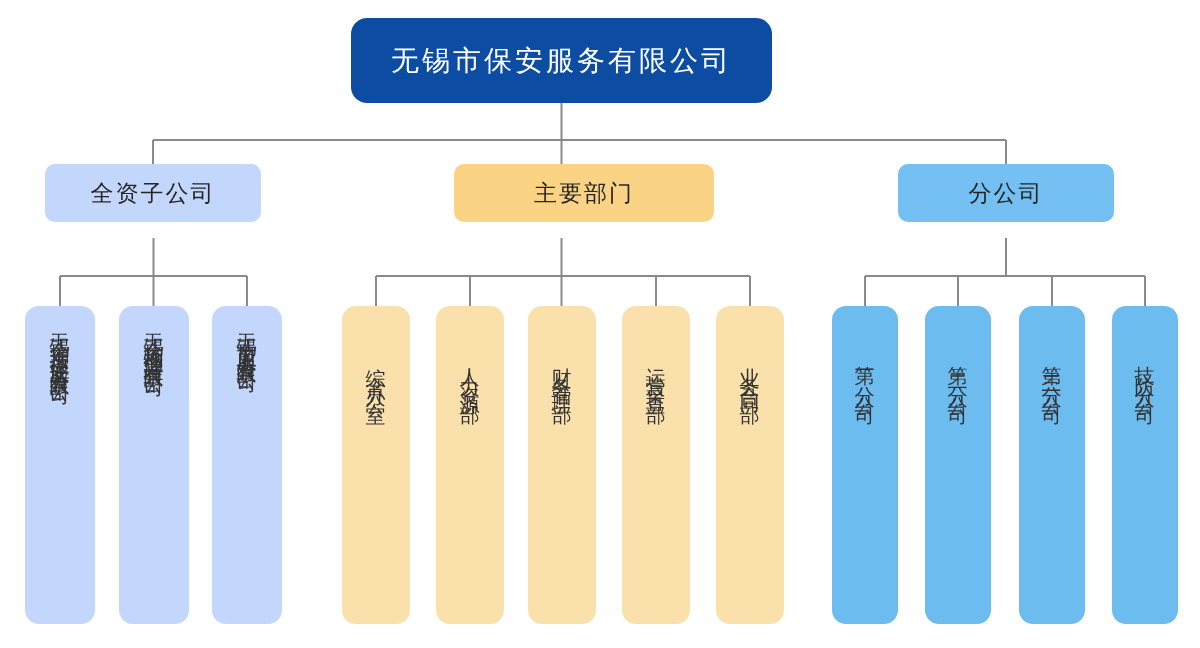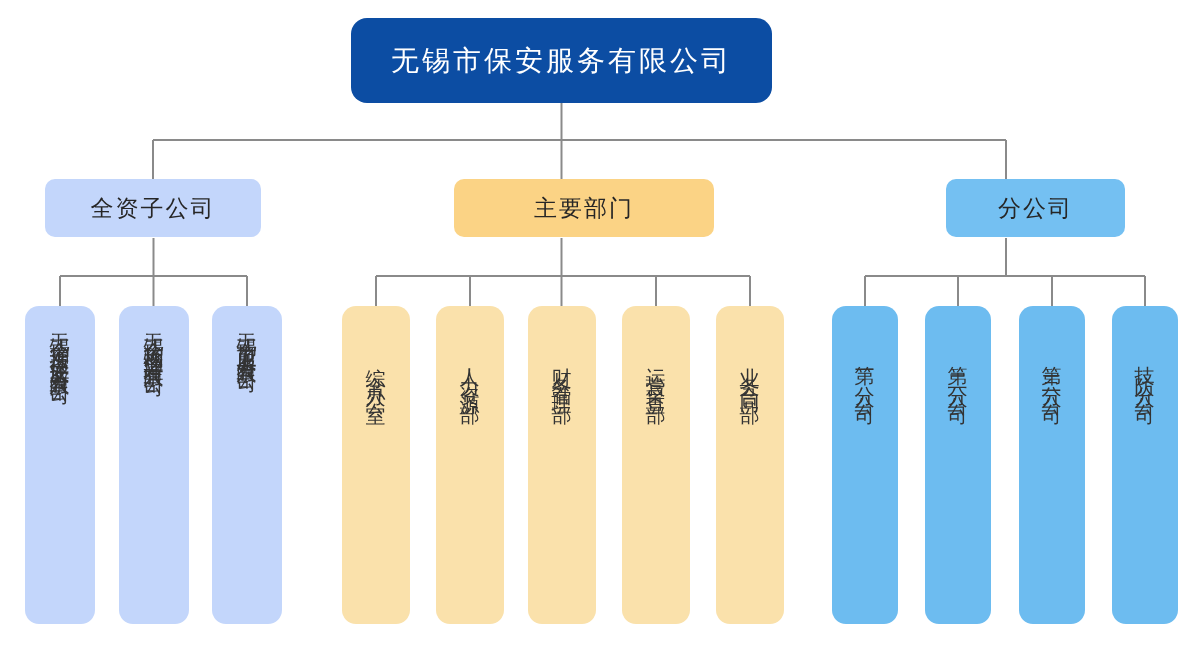--- a/index.html
+++ b/index.html
@@ -15,26 +15,26 @@
     font-family:"Liberation Sans","DejaVu Sans",sans-serif;overflow:hidden;
   }
   #wires{position:absolute;left:0;top:0;width:1200px;height:648px;}
   .box{position:absolute;box-sizing:border-box;display:flex;align-items:center;justify-content:center;}
   .root-box{
     left:351px;top:18px;width:421px;height:85px;border-radius:16px;
     background:var(--root-fill);color:var(--root-text);
     font-size:28px;font-weight:400;letter-spacing:3px;
   }
   .cat-box{
-    top:179px;height:58px;border-radius:10px;color:var(--header-text);
+    top:164px;height:58px;border-radius:10px;color:var(--header-text);
     font-size:23px;font-weight:500;letter-spacing:2px;
   }
   .cat-0{left:45px;width:216px;background:var(--subsidiary-header-fill);}
   .cat-1{left:454px;width:260px;background:var(--department-header-fill);}
-  .cat-2{left:898px;width:179px;background:var(--branch-header-fill);margin-left:48px;}
+  .cat-2{left:898px;width:216px;background:var(--branch-header-fill);}
   .node{
     position:absolute;top:306px;height:318px;box-sizing:border-box;
     border-radius:14px;display:flex;justify-content:center;align-items:flex-start;
   }
   .node span{
     writing-mode:vertical-rl;text-orientation:upright;
     color:var(--node-text);font-size:20px;font-weight:400;line-height:1;
   }
   .g0 .node{width:70px;background:var(--subsidiary-fill);}
   .g0 .node span{letter-spacing:4px;margin-top:12px;}

